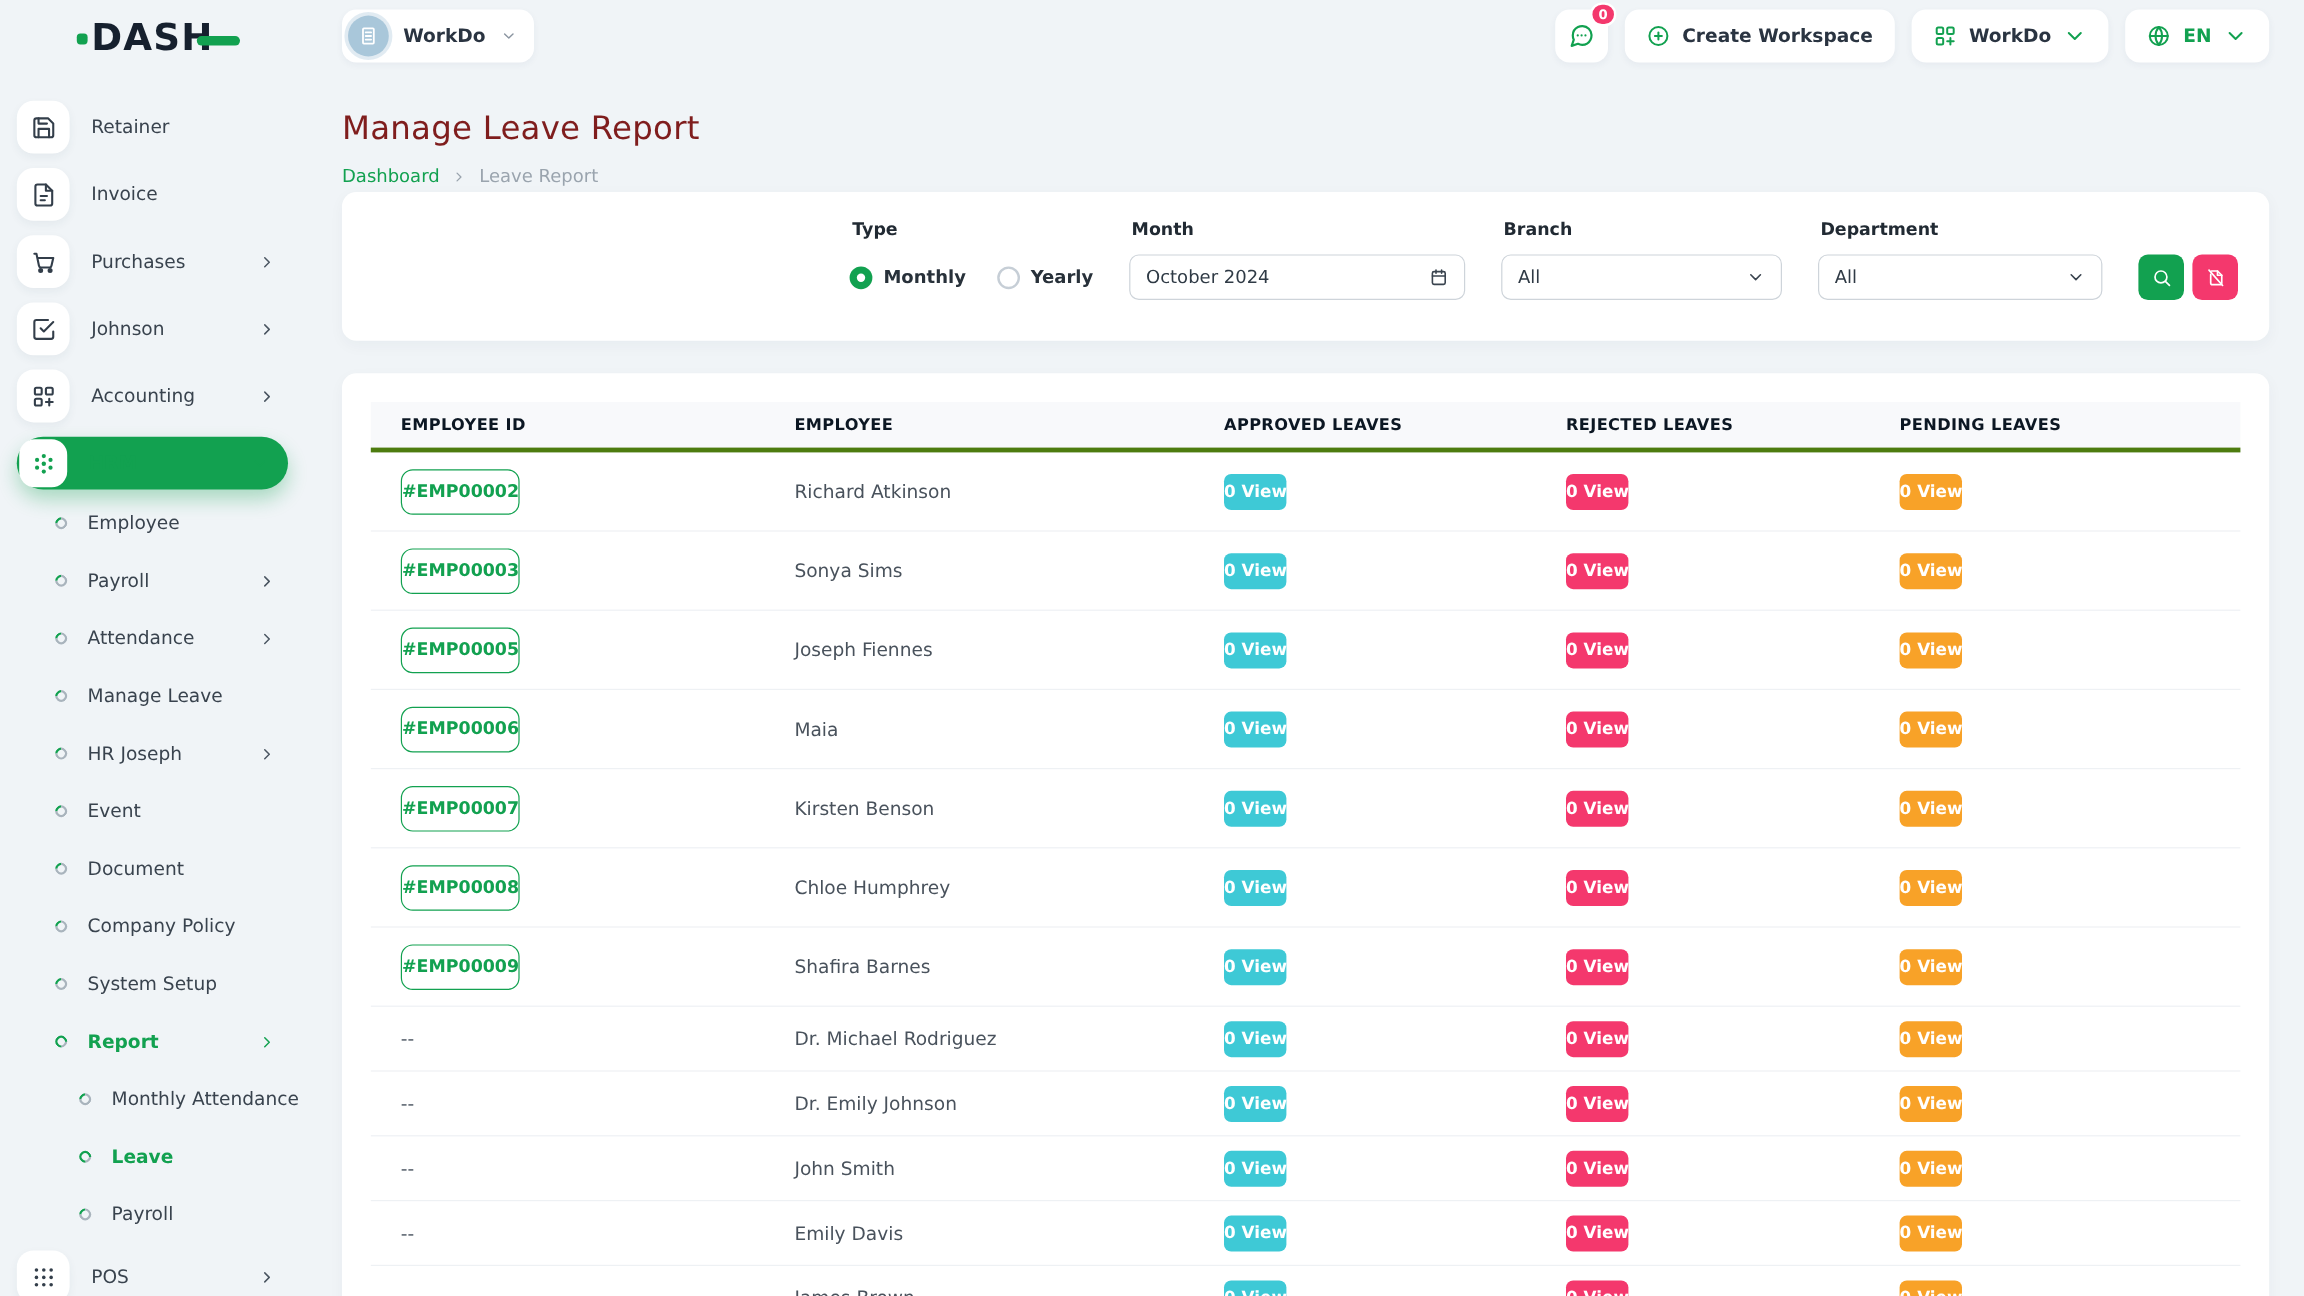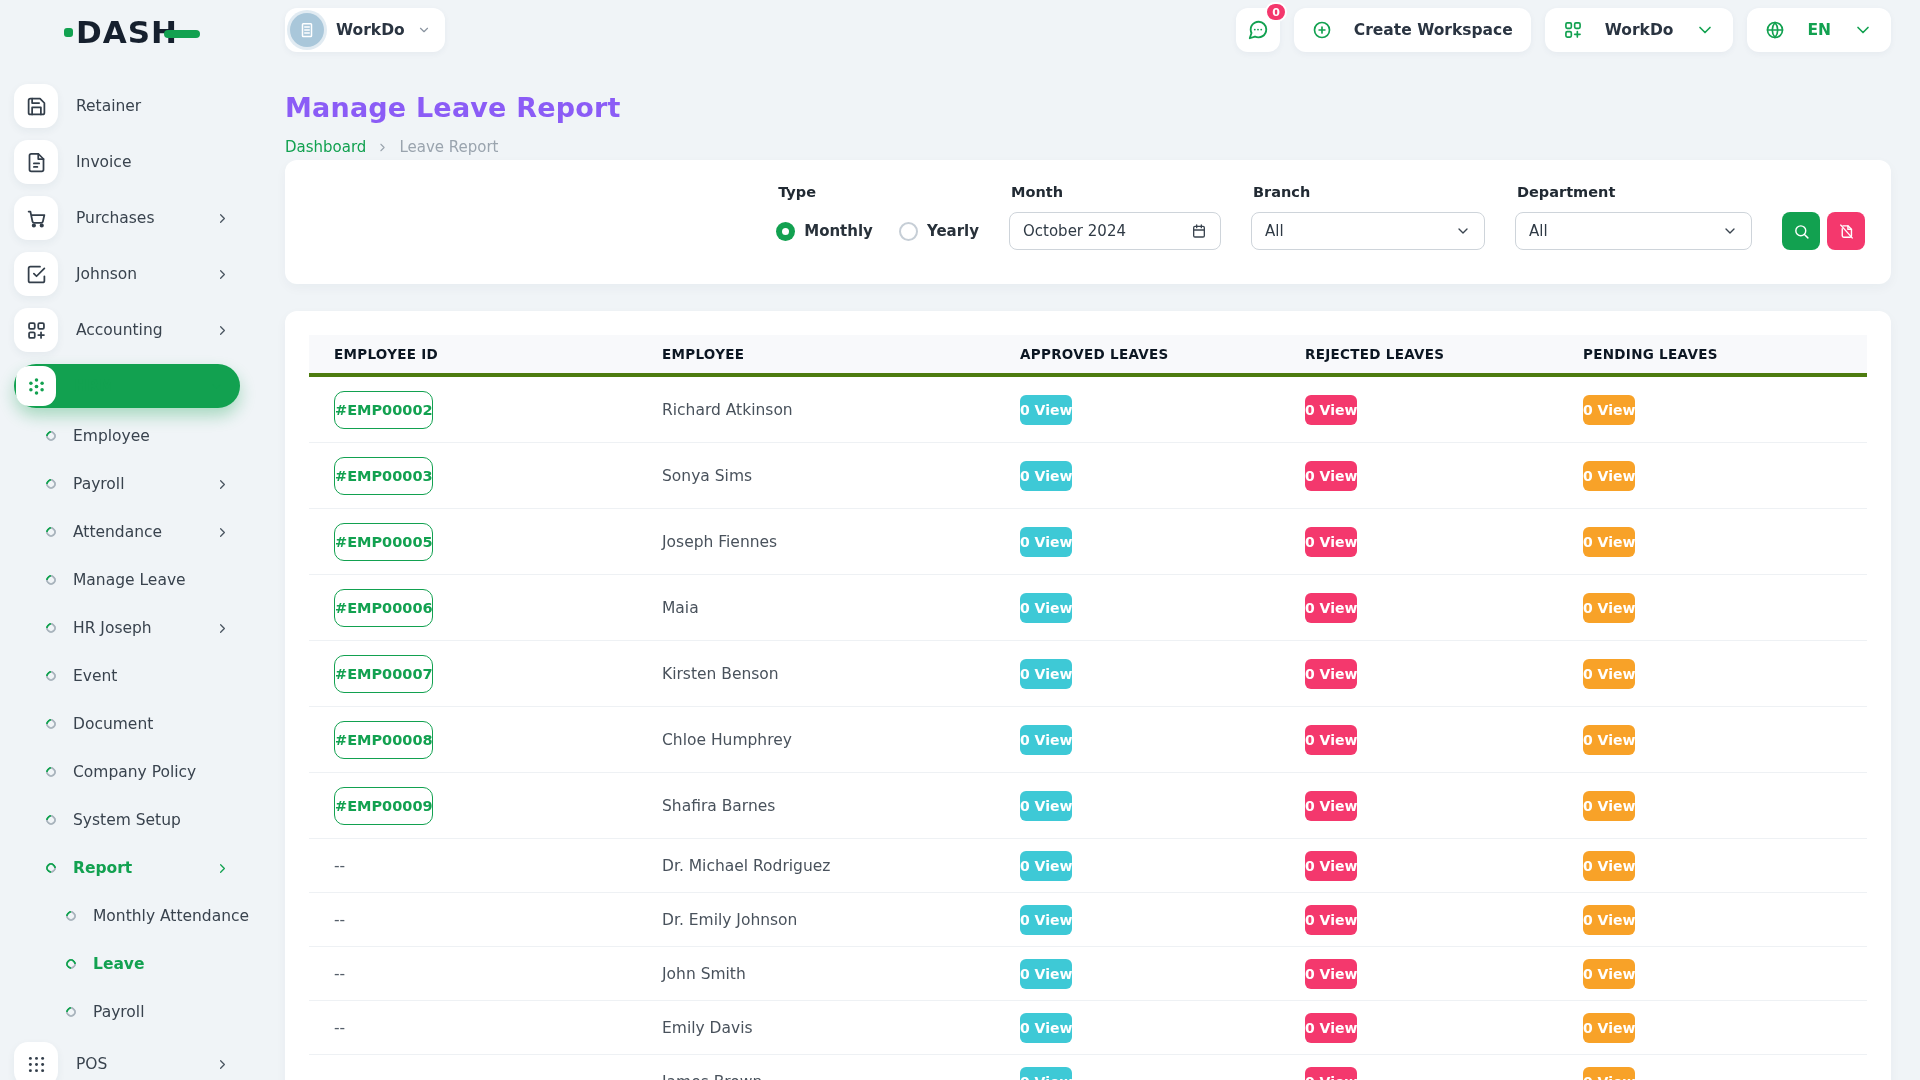--- a/index.html
+++ b/index.html
@@ -58,28 +58,28 @@
   .avatar .ic { width:18px; height:18px; }
   .pill-label { font-size:15.5px; font-weight:600; color:#2a3441; }
   .chev-sm { width:14px; height:14px; color:#8a94a0; }
   .top-right { margin-left:auto; display:flex; align-items:center; gap:14px; }
   .icon-btn { position:relative; width:44px; height:44px; background:#fff; border-radius:12px; display:flex;
               align-items:center; justify-content:center; box-shadow:0 2px 6px rgba(40,60,90,.05); cursor:pointer; }
   .icon-btn .ic { width:22px; height:22px; color:var(--primary); }
   .notif-badge { position:absolute; top:-6px; right:-7px; min-width:20px; height:20px; padding:0 5px; background:var(--pink);
                  border:2px solid #fff; border-radius:10px; color:#fff; font-size:11px; font-weight:700;
                  display:flex; align-items:center; justify-content:center; }
-  .btn-pill { padding:0 18px; gap:22px; }
+  .btn-pill { padding:0 18px; gap:10px; }
   .btn-pill .ic { width:20px; height:20px; color:var(--primary); }
   .globe-ic { width:20px; height:20px; color:#b9c2cb; }
   .lang-label { color:var(--primary); }
 
   
   .main { position:absolute; left:285px; right:29px; top:0; }
-  .page-title { position:absolute; top:92px; left:0; font-size:27px; font-weight:700; color:#8b5cf6; letter-spacing:.2px; }
+  .page-title { position:absolute; top:92px; left:0; font-size:27px; font-weight:400; color:#7f1d1d; letter-spacing:.2px; }
   .breadcrumb { position:absolute; top:138px; left:0; display:flex; align-items:center; gap:10px; font-size:15px; }
   .bc-home { color:var(--primary); cursor:pointer; }
   .bc-sep { width:13px; height:13px; color:#9aa4ae; }
   .bc-current { color:#9aa4ae; }
 
   
   .card { background:#fff; border-radius:12px; box-shadow:0 4px 12px rgba(32,50,70,.04); }
   .filter-card { position:absolute; top:160px; left:0; right:0; height:124px; }
   .filters { position:absolute; top:22px; right:26px; display:flex; gap:30px; }
   .fgroup .flabel { font-size:14.5px; font-weight:600; color:#212a33; margin:2px 0 12px 2px; }
@@ -87,21 +87,21 @@
   .radio { display:flex; align-items:center; gap:9px; cursor:pointer; }
   .rdot { width:19px; height:19px; border-radius:50%; background:var(--primary); position:relative; }
   .rdot::after { content:""; position:absolute; left:6px; top:6px; width:7px; height:7px; border-radius:50%; background:#fff; }
   .rdot.off { background:#fff; border:2px solid #c6ced6; }
   .rdot.off::after { display:none; }
   .radio span.lbl { font-size:15px; font-weight:600; color:#28313a; }
   .field { height:38px; background:#fff; border:1px solid #ced4da; border-radius:8px; display:flex; align-items:center;
            padding:0 13px; font-size:15px; color:#2f3a45; cursor:pointer; }
   .field .val { flex:1; }
   .field .ic { width:16px; height:16px; color:#3a444f; }
-  .f-month { width:212px;justify-content:center; }
+  .f-month { width:280px;justify-content:center; }
   .f-branch { width:234px; }
   .f-dept { width:237px; }
   .fbtns { display:flex; gap:7px; align-self:flex-end; margin-bottom:0; }
   .sq-btn { width:38px; height:38px; border-radius:8px; border:none; display:flex; align-items:center; justify-content:center;
             cursor:pointer; color:#fff; }
   .sq-btn .ic { width:17px; height:17px; }
   .btn-search { background:var(--primary); }
   .btn-export { background:var(--pink); }
 
   

